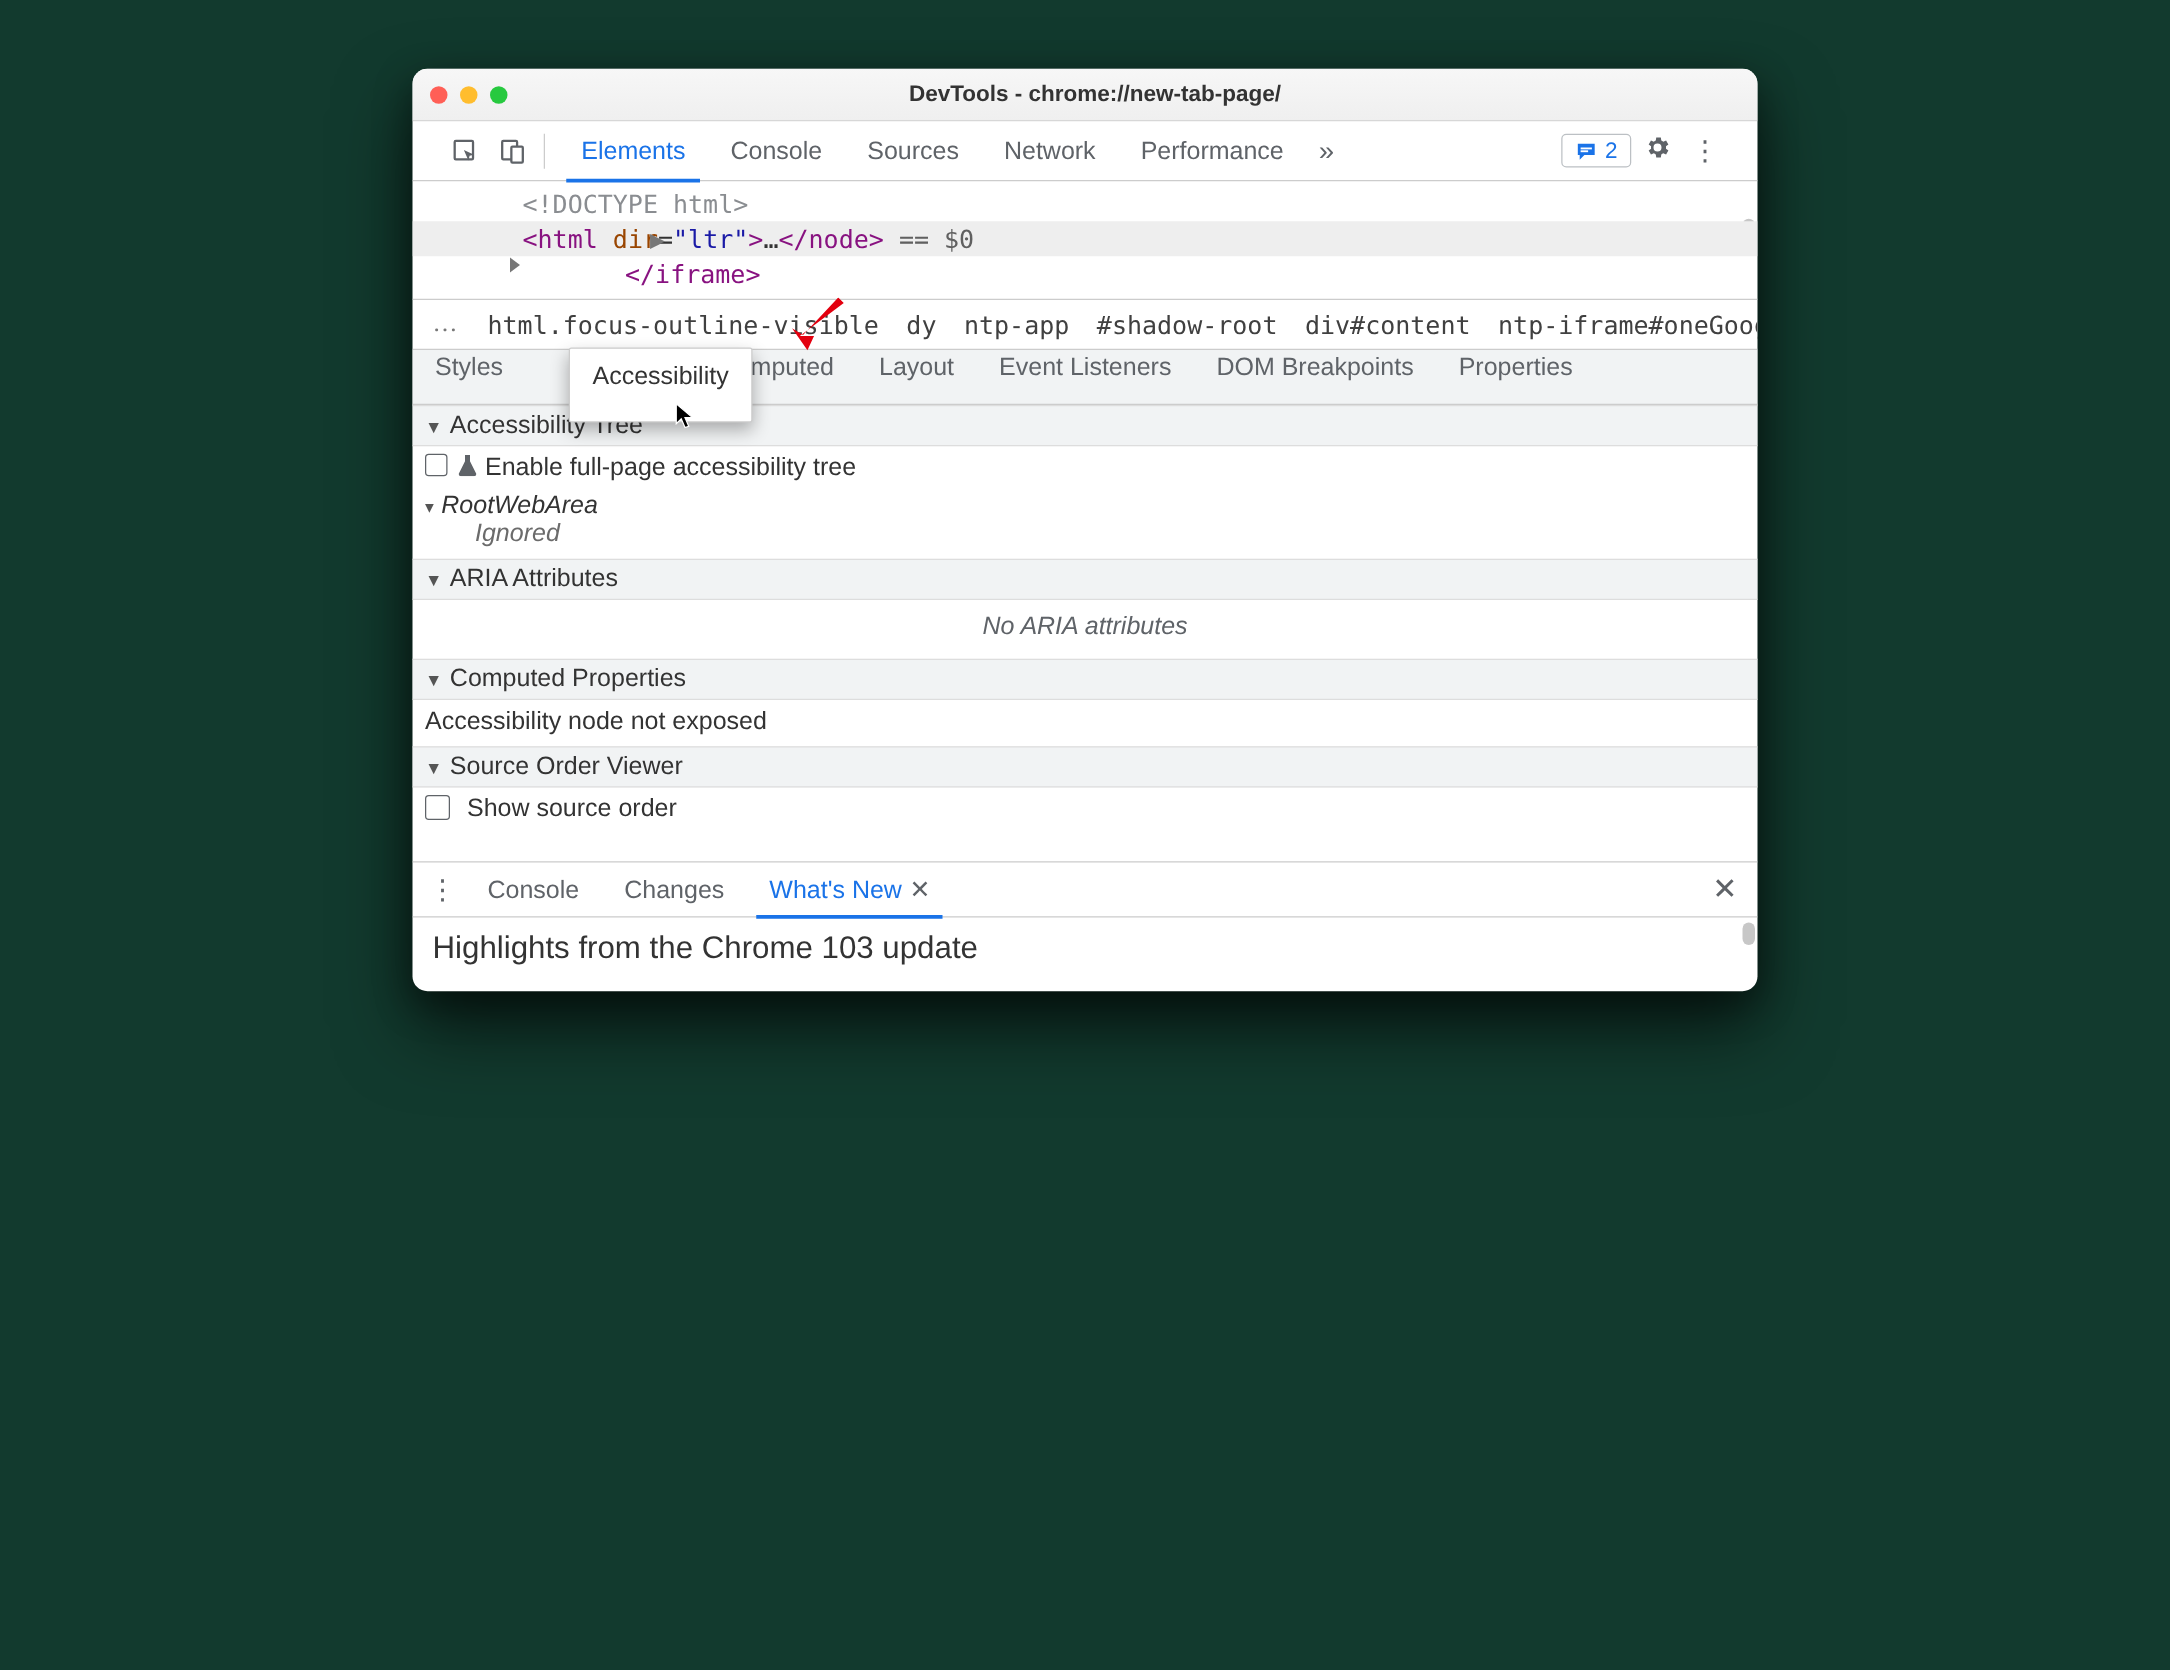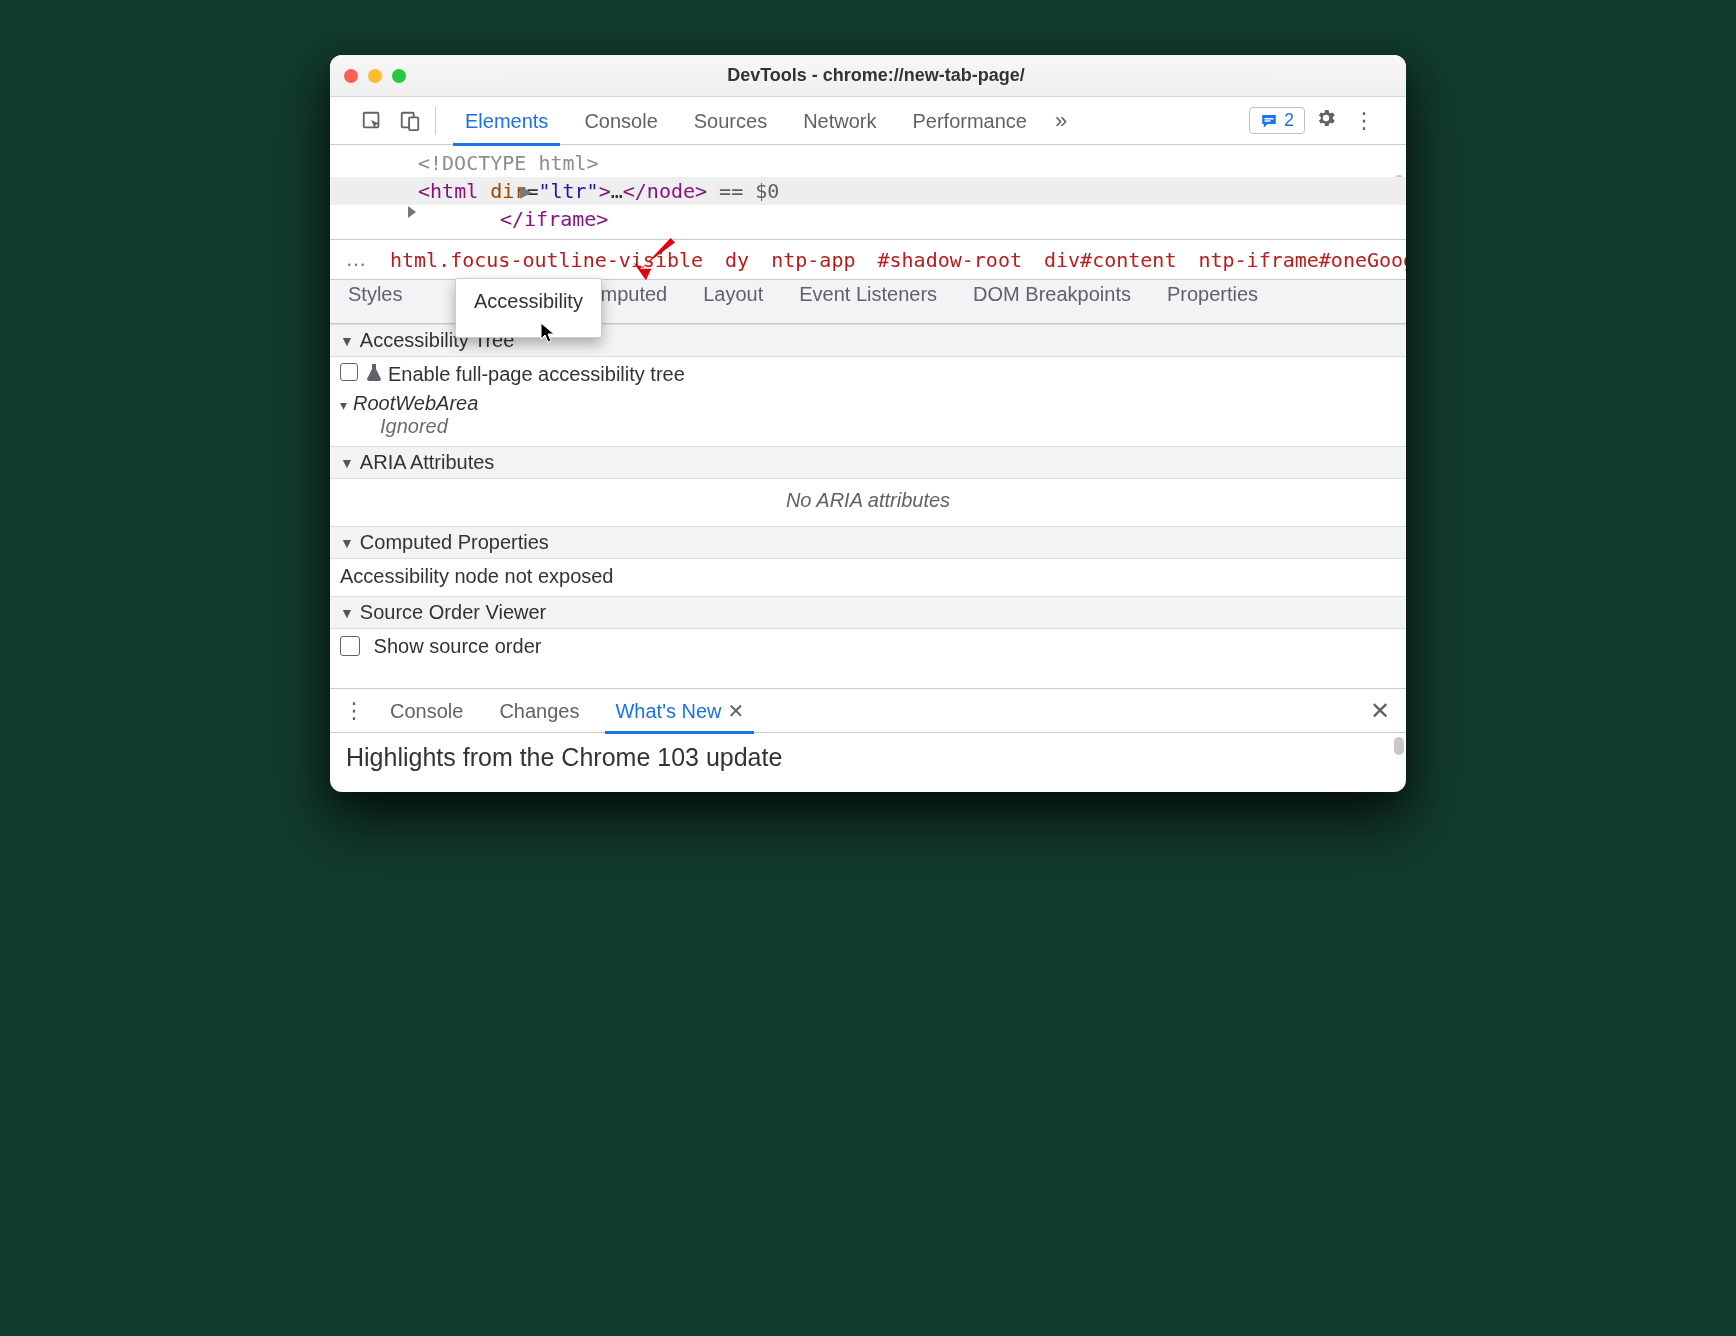--- a/index.html
+++ b/index.html
@@ -97,21 +97,21 @@
   .crumbs {
     display:flex; align-items:center; gap:22px;
     padding: 6px 16px;
     border-bottom: 1px solid #ccc;
     font-family: Menlo, Consolas, monospace;
     font-size: 20px;
     overflow:hidden; white-space:nowrap;
     height: 40px;
   }
   .crumbs .dots { color:#777; letter-spacing:2px; font-family: -apple-system;}
-  .crumb { color:#b91c1c; }
+  .crumb { color:#404040; }
   
   .subtabs {
     display:flex; align-items:center;
     height: 44px;
     border-bottom: 1px solid #ccc;
     background: #f1f3f4;
     font-size: 20px;
     color:#5f6368;
     position:relative;
   }

